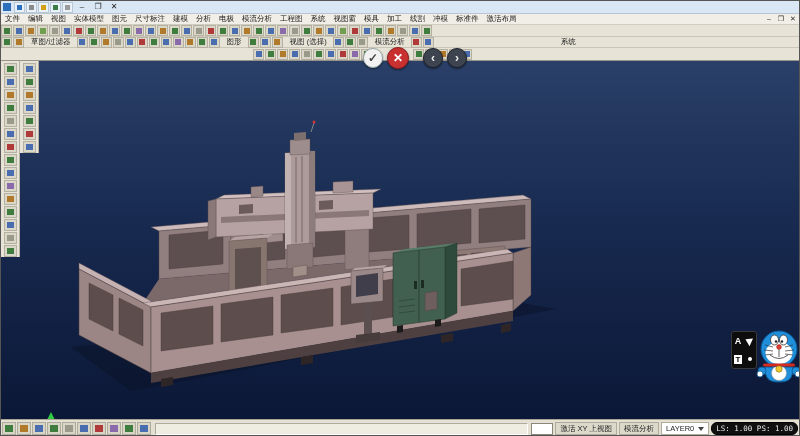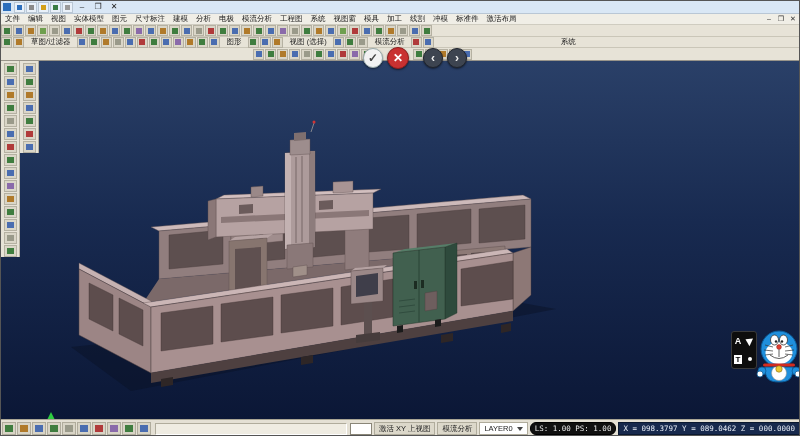--- a/index.html
+++ b/index.html
@@ -631,16 +631,15 @@
       </div>
     <span class="sb-field"></span>
     <span class="sb-input"></span>
     <span class="sb-seg">激活 XY 上视图</span>
     <span class="sb-seg">模流分析</span>
     <span class="sb-seg sb-layer">
         <span>LAYER0</span>
         <span class="dd"></span>
       </span>
     <span class="sb-seg sb-dark">LS: 1.00 PS: 1.00</span>
-    <span class="sb-seg sb-coords">X = 098.3797  Y = 089.0462  Z = 000.0000</span>
   </div>
 
 </div>
 
 </body></html>

